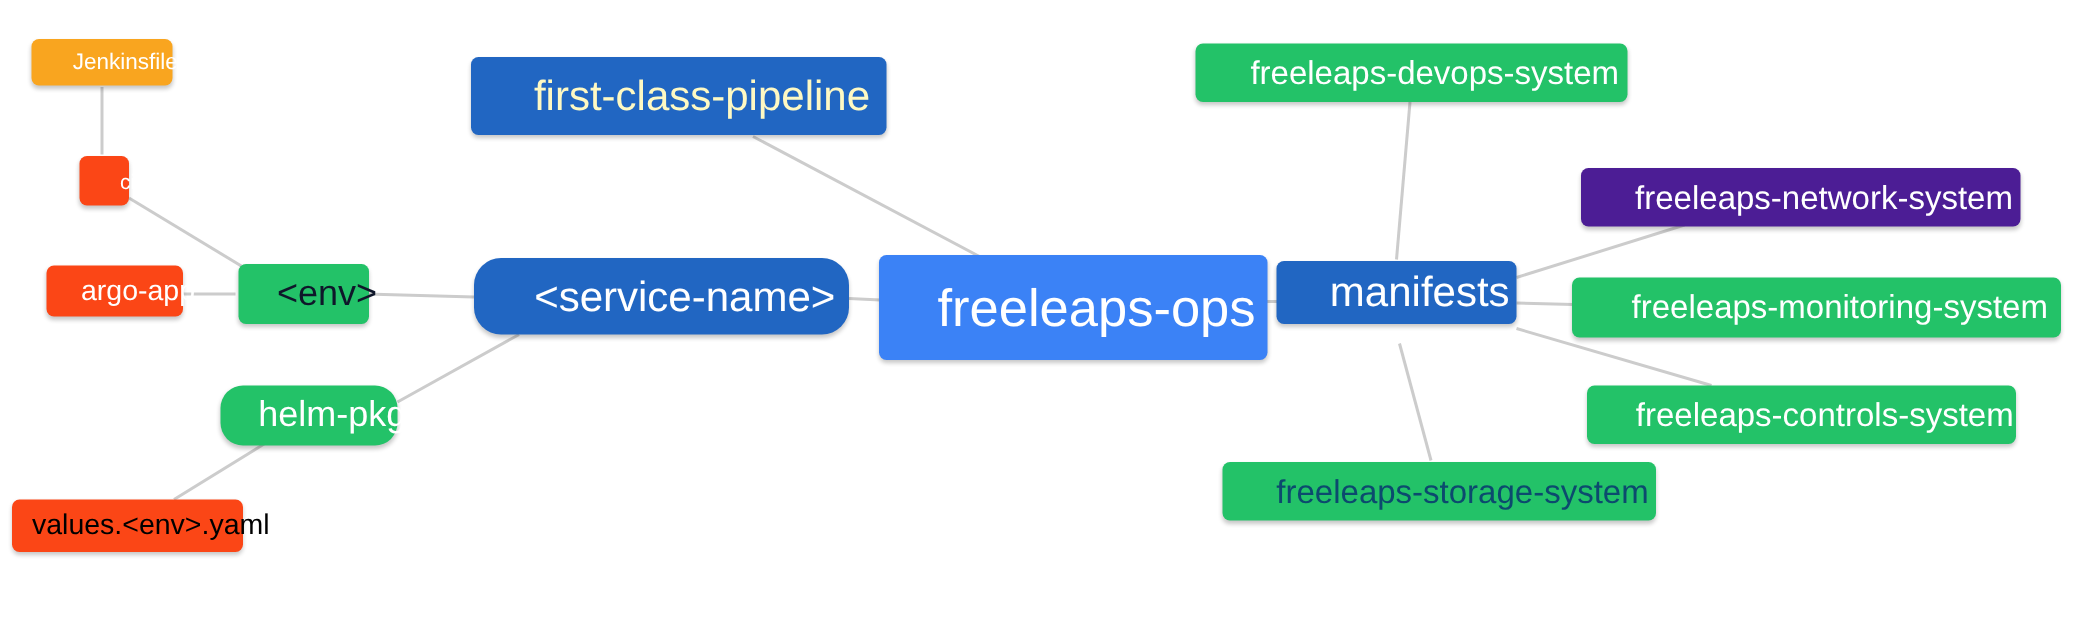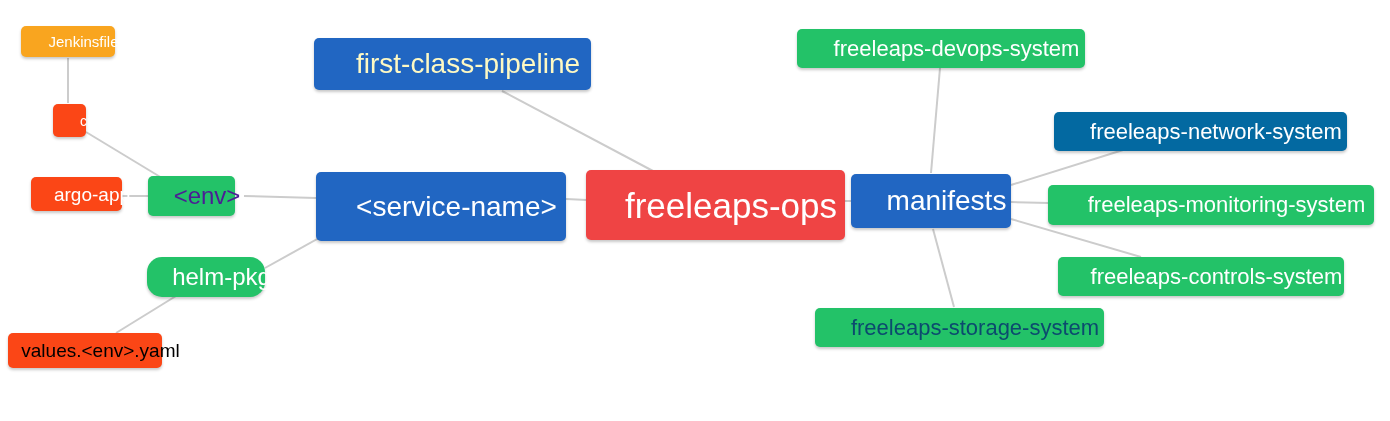--- a/index.html
+++ b/index.html
@@ -61,37 +61,37 @@
       <line x1="1011" y1="219" x2="1141" y2="257" stroke="#CCCCCC" stroke-width="2"></line>
       <line x1="933" y1="229" x2="954" y2="307" stroke="#CCCCCC" stroke-width="2"></line>
     </svg>
 
   <div class="node" style="left: 21px; top: 26px; width: 94px; height: 31px; font-size: 15px; background: rgb(249, 165, 31); color: rgb(255, 255, 255);">Jenkinsfile</div>
 
   <div class="node" style="left: 53px; top: 104px; width: 33px; height: 33px; font-size: 14px; background: rgb(251, 70, 22); color: rgb(255, 255, 255);">ci</div>
 
   <div class="node" style="left: 31px; top: 177px; width: 91px; height: 34px; font-size: 19px; background: rgb(251, 70, 22); color: rgb(255, 255, 255);">argo-app</div>
 
-  <div class="node" style="left: 148px; top: 176px; width: 87px; height: 40px; font-size: 24px; background: rgb(35, 194, 104); color: #4c1d95;">&lt;env&gt;</div>
+  <div class="node" style="left: 159px; top: 176px; width: 87px; height: 40px; font-size: 24px; background: rgb(35, 194, 104); color: #0f172a;">&lt;env&gt;</div>
 
   <div class="node" style="left: 147px; top: 257px; width: 118px; height: 40px; font-size: 24px; background: rgb(35, 194, 104); color: rgb(255, 255, 255); border-radius: 15px;">helm-pkg</div>
 
   <div class="node" style="left: 8px; top: 333px; width: 154px; height: 35px; font-size: 19px; background: rgb(251, 70, 22); color: #000000;">values.&lt;env&gt;.yaml</div>
 
   <div class="node" style="left: 314px; top: 38px; width: 277px; height: 52px; font-size: 28px; background: rgb(33, 102, 194); color: #fef9c3;">first-class-pipeline</div>
 
-  <div class="node" style="left: 316px; top: 172px; width: 250px; height: 69px; font-size: 28px; background: rgb(33, 102, 194); color: rgb(255, 255, 255);">&lt;service-name&gt;</div>
+  <div class="node" style="left: 316px; top: 172px; width: 250px; height: 51px; font-size: 28px; background: rgb(33, 102, 194); color: rgb(255, 255, 255); border-radius: 18px;">&lt;service-name&gt;</div>
 
-  <div class="node" style="left: 586px; top: 170px; width: 259px; height: 70px; font-size: 35px; background: #ef4444; color: rgb(255, 255, 255);">freeleaps-ops</div>
+  <div class="node" style="left: 586px; top: 170px; width: 259px; height: 70px; font-size: 35px; background: #3b82f6; color: rgb(255, 255, 255);">freeleaps-ops</div>
 
-  <div class="node" style="left: 851px; top: 174px; width: 160px; height: 54px; font-size: 28px; background: rgb(33, 102, 194); color: rgb(255, 255, 255);">manifests</div>
+  <div class="node" style="left: 851px; top: 174px; width: 160px; height: 42px; font-size: 28px; background: rgb(33, 102, 194); color: rgb(255, 255, 255);">manifests</div>
 
   <div class="node" style="left: 797px; top: 29px; width: 288px; height: 39px; font-size: 22px; background: rgb(35, 194, 104); color: rgb(255, 255, 255);">freeleaps-devops-system</div>
 
-  <div class="node" style="left: 1054px; top: 112px; width: 293px; height: 39px; font-size: 22px; background: #0369a1; color: rgb(255, 255, 255);">freeleaps-network-system</div>
+  <div class="node" style="left: 1054px; top: 112px; width: 293px; height: 39px; font-size: 22px; background: #4c1d95; color: rgb(255, 255, 255);">freeleaps-network-system</div>
 
   <div class="node" style="left: 1048px; top: 185px; width: 326px; height: 40px; font-size: 22px; background: rgb(35, 194, 104); color: rgb(255, 255, 255);">freeleaps-monitoring-system</div>
 
   <div class="node" style="left: 1058px; top: 257px; width: 286px; height: 39px; font-size: 22px; background: rgb(35, 194, 104); color: rgb(255, 255, 255);">freeleaps-controls-system</div>
 
   <div class="node" style="left: 815px; top: 308px; width: 289px; height: 39px; font-size: 22px; background: rgb(35, 194, 104); color: #0c4a6e;">freeleaps-storage-system</div>
 
 </div>
 
 </body></html>

